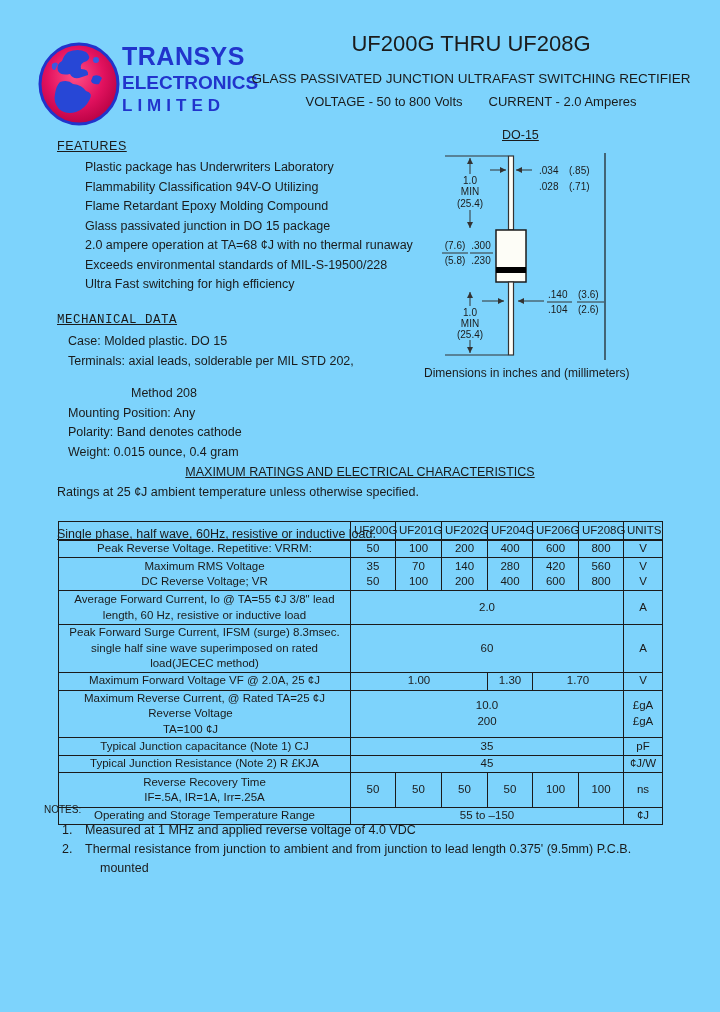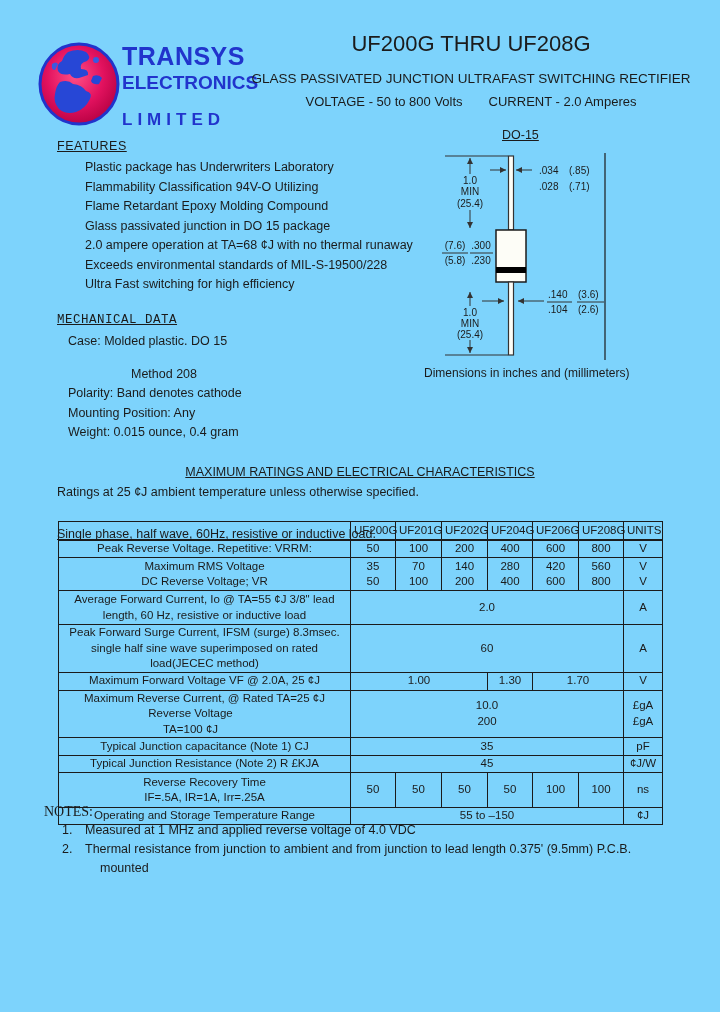--- a/index.html
+++ b/index.html
@@ -4,21 +4,21 @@
 <style>
   html,body{margin:0;padding:0;}
   body{font-family:"Liberation Sans",sans-serif;color:#1b1b1b;}
   #page{position:relative;width:720px;height:1012px;background:#7dd3fc;overflow:hidden;}
 
   
   #logo{position:absolute;left:38px;top:42px;width:200px;height:86px;}
   #logo-text{position:absolute;left:84px;top:2px;width:130px;color:#2134cc;line-height:1;}
   #logo-text .l1{font-size:25px;font-weight:bold;letter-spacing:0.5px;}
   #logo-text .l2{font-size:19px;font-weight:bold;margin-top:4px;}
-  #logo-text .l3{font-size:17px;font-weight:bold;letter-spacing:5px;margin-top:19px;}
+  #logo-text .l3{font-size:17px;font-weight:bold;letter-spacing:5px;margin-top:5px;}
   .hdr{position:absolute;left:236px;width:470px;text-align:center;}
   #doc-title{top:31px;font-size:22px;}
   #doc-subtitle{top:71px;font-size:13.5px;}
   #doc-ratings{top:94px;font-size:13px;}
   #doc-ratings span{display:inline-block;}
   #doc-ratings .gap{width:26px;}
 
   .heading{font-size:12.5px;text-decoration:underline;letter-spacing:0.5px;}
   .txt{font-size:12.5px;line-height:19.5px;}
 
@@ -48,21 +48,21 @@
   td.vtop{vertical-align:top;}
   tr.h17 td,tr.h17 th{height:17px;}
   tr.h16 td{height:16px;}
   tr.h32 td{height:32px;}
   tr.h33 td{height:33px;}
   tr.h46 td{height:46px;}
   tr.h34 td{height:34px;}
   .split{display:flex;justify-content:space-between;padding-right:28px;flex-direction:column;}
 
   
-  #notes-head{position:absolute;left:44px;top:804px;font-size:14px;font-family:Liberation Serif, serif;}
+  #notes-head{position:absolute;left:44px;top:804px;font-size:10px;}
   .note{position:absolute;font-size:12.5px;}
   #note1-num,#note2-num{left:62px;}
   #note1-txt,#note2-txt{left:85px;}
   #note1-num,#note1-txt{top:823px;}
   #note2-num,#note2-txt{top:842px;}
   #note2-cont{left:100px;top:861px;}
 </style>
 </head>
 <body>
 
@@ -104,23 +104,24 @@
     <div>Flame Retardant Epoxy Molding Compound</div>
     <div>Glass passivated junction in DO 15 package</div>
     <div>2.0 ampere operation at TA=68 ¢J with no thermal runaway</div>
     <div>Exceeds environmental standards of MIL-S-19500/228</div>
     <div>Ultra Fast switching for high efficiency</div>
   </div>
 
   <div id="mech-head" class="heading">MECHANICAL DATA</div>
   <div id="mech-list" class="txt">
     <div>Case: Molded plastic. DO 15</div>
+    <div>Terminals: axial leads, solderable per MIL STD 202,</div>
     <div class="indent">Method 208</div>
+    <div>Mounting Position: Any</div>
     <div>Polarity: Band denotes cathode</div>
-    <div>Mounting Position: Any</div>
     <div>Weight: 0.015 ounce, 0.4 gram</div>
   </div>
 
   <div id="do15-title">DO-15</div>
   <svg id="do15-svg" width="290" height="215" viewBox="0 0 290 215">
     <defs>
       <marker id="ah" orient="auto" markerWidth="8" markerHeight="8" refX="6" refY="3">
         <path d="M0,0 L6,3 L0,6 z" fill="#333"></path>
       </marker>
     </defs>

